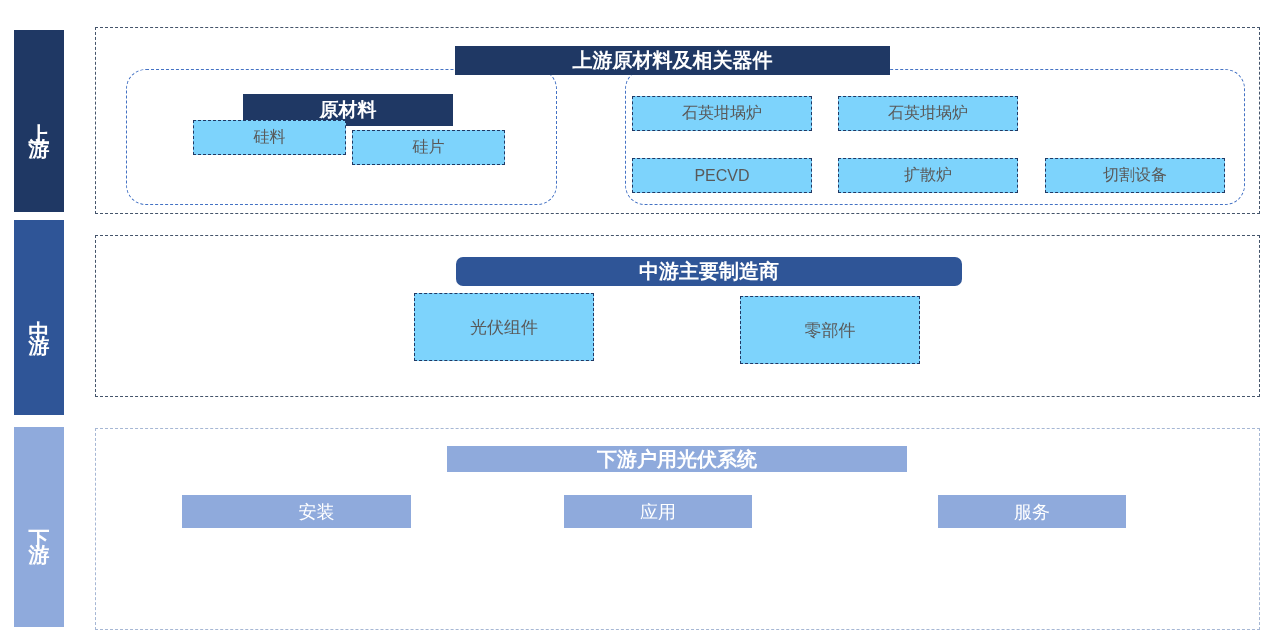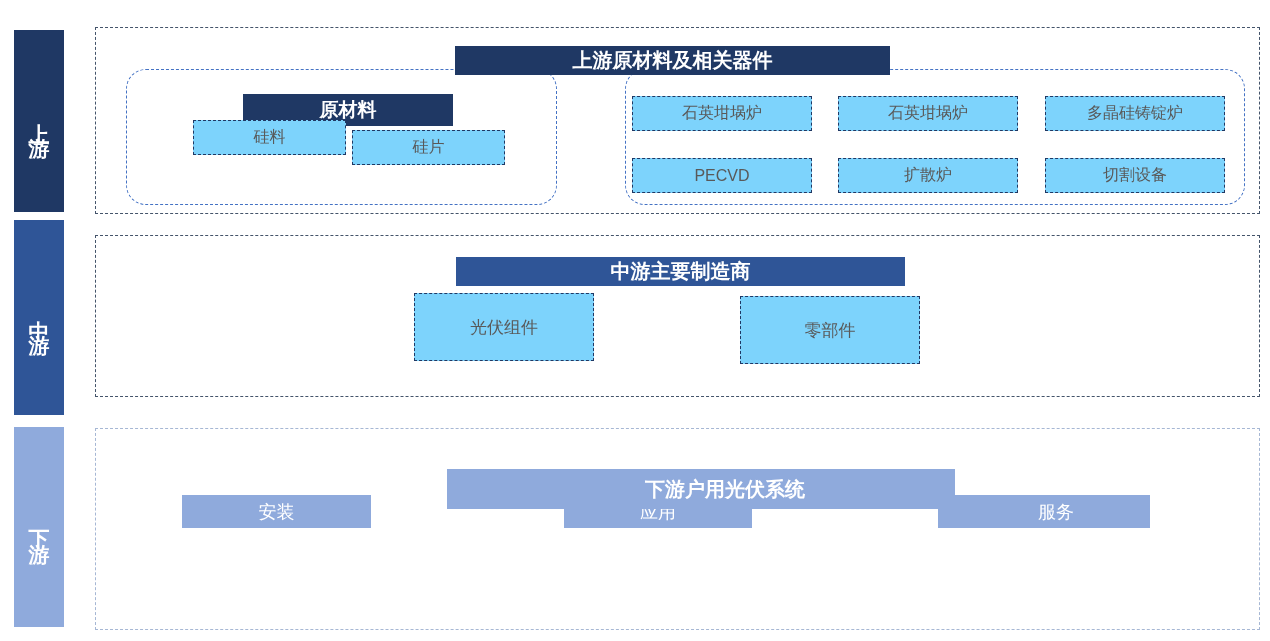--- a/index.html
+++ b/index.html
@@ -33,22 +33,22 @@
   .sec-up{top:27px;height:185px;border:1px dashed var(--sectionborder);}
   .sec-mid{top:235px;height:160px;border:1px dashed var(--sectionborder);}
   .sec-down{top:428px;height:200px;border:1px dashed var(--lightborder);}
 
   
   .sec-title{
     position:absolute;color:#ffffff;font-weight:bold;font-size:20px;
     display:flex;align-items:center;justify-content:center;z-index:3;margin-top:36px;
   }
   .title-up{left:455px;top:10px;width:435px;height:29px;background:var(--navy);}
-  .title-mid{left:456px;top:221px;width:449px;height:29px;background:var(--midblue);}
-  .title-down{left:447px;top:433px;width:460px;height:40px;background:var(--lightblue);padding-left:48px;}
+  .title-mid{left:456px;top:221px;width:506px;height:29px;background:var(--midblue);border-radius:7px;}
+  .title-down{left:447px;top:410px;width:460px;height:26px;background:var(--lightblue);}
 
   
   .group{position:absolute;top:69px;height:134px;border:1.5px dashed var(--groupborder);border-radius:20px;z-index:1;}
   .group-raw{left:126px;width:429px;}
   .group-equip{left:625px;width:618px;}
   .group-title{
     position:absolute;top:50px;height:32px;background:var(--navy);color:#ffffff;
     font-weight:bold;font-size:19px;display:flex;align-items:center;justify-content:center;z-index:2;margin-top:44px;
   }
   .gt-raw{left:243px;width:210px;}
@@ -68,23 +68,23 @@
 
   .mid-item{width:178px;height:66px;font-size:17px;}
   .m1{left:414px;top:293px;}
   .m2{left:740px;top:296px;}
 
   
   .down-item{
     position:absolute;top:495px;height:33px;background:var(--lightblue);color:#ffffff;
     font-size:18px;display:flex;align-items:center;justify-content:center;z-index:2;
   }
-  .d1{left:182px;width:189px;}
+  .d1{left:182px;width:189px;padding-left:40px;}
   .d2{left:564px;width:188px;}
-  .d3{left:938px;width:188px;padding-left:24px;}
+  .d3{left:938px;width:188px;}
 </style>
 </head>
 <body>
 
 <div class="canvas">
 
   <div class="stage stage-up">上游</div>
   <div class="stage stage-mid">中游</div>
   <div class="stage stage-down">下游</div>
 
@@ -92,21 +92,20 @@
   <div class="sec-title title-up">上游原材料及相关器件</div>
 
   <div class="group group-raw"></div>
   <div class="group-title gt-raw">原材料</div>
   <div class="item box-guiliao">硅料</div>
   <div class="item box-guipian">硅片</div>
 
   <div class="group group-equip"></div>
   <div class="item eq e1">石英坩埚炉</div>
   <div class="item eq e2">石英坩埚炉</div>
-  <div class="item eq e3">多晶硅铸锭炉</div>
   <div class="item eq e4">PECVD</div>
   <div class="item eq e5">扩散炉</div>
   <div class="item eq e6">切割设备</div>
 
   <div class="section sec-mid"></div>
   <div class="sec-title title-mid">中游主要制造商</div>
   <div class="item mid-item m1">光伏组件</div>
   <div class="item mid-item m2">零部件</div>
 
   <div class="section sec-down"></div>

